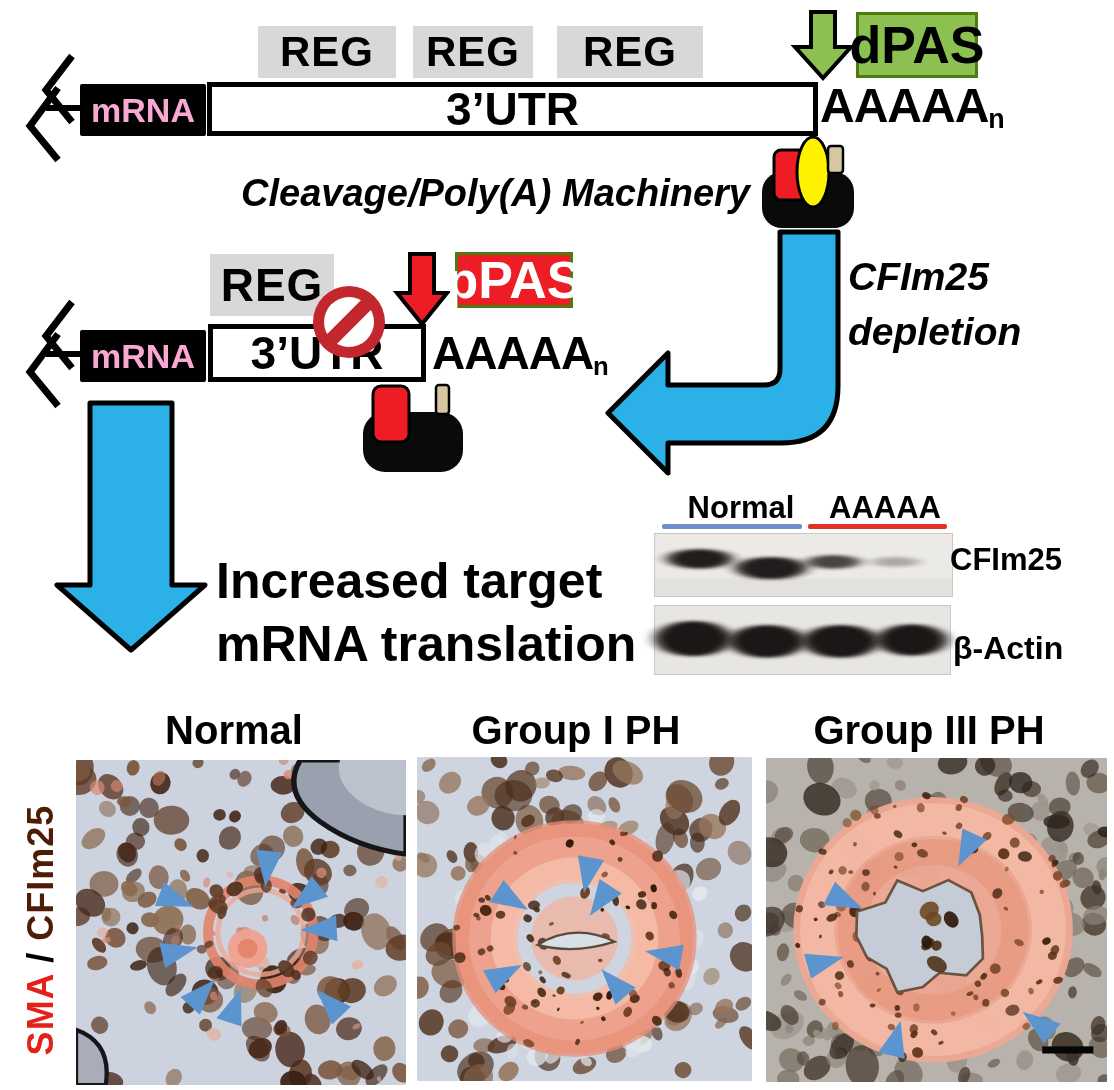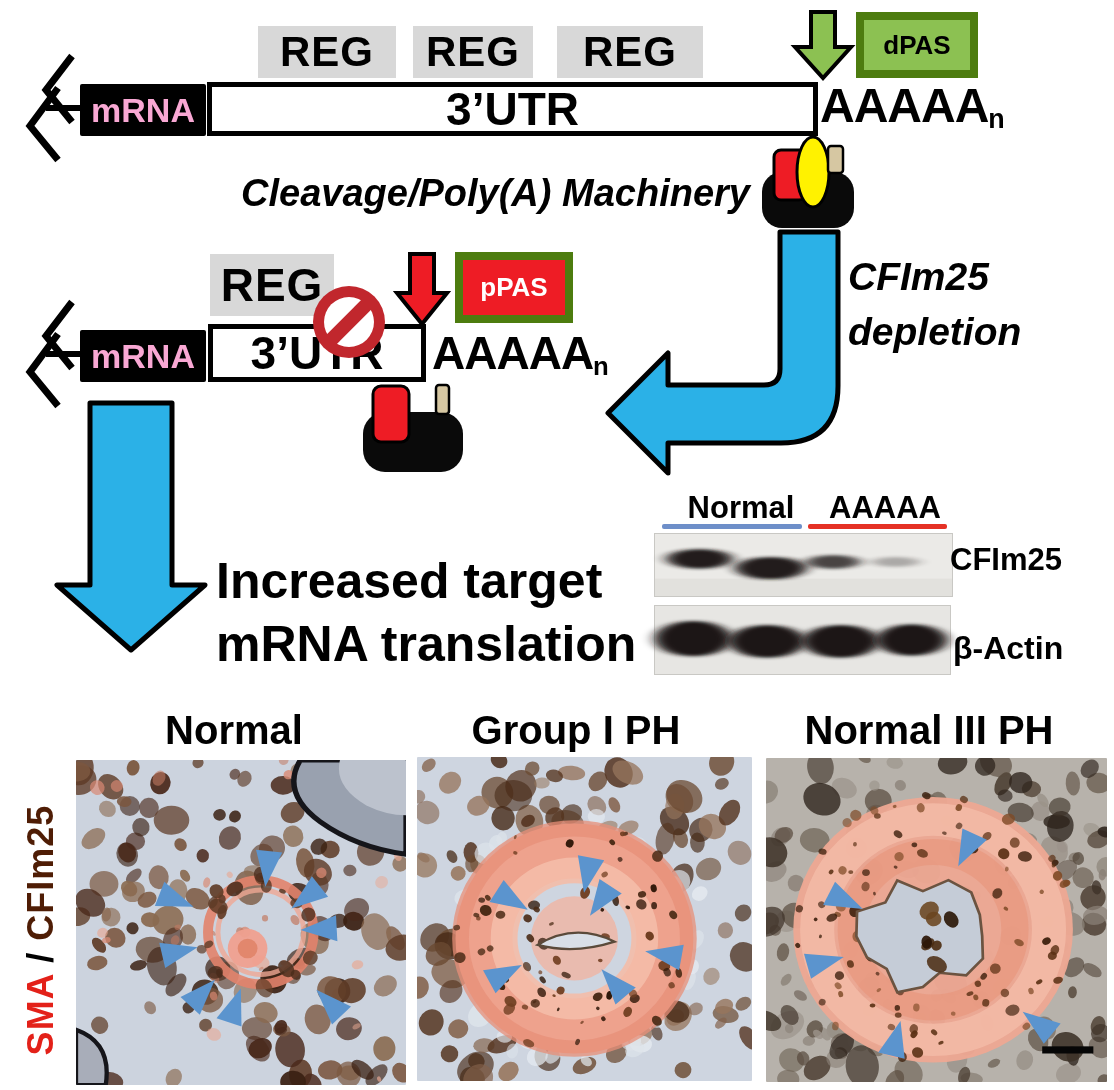--- a/index.html
+++ b/index.html
@@ -3,21 +3,21 @@
 <meta charset="utf-8">
 <style>
   html,body{margin:0;padding:0;background:#fff;}
   #stage{position:relative;width:1114px;height:1090px;background:#ffffff;overflow:hidden;
          font-family:"Liberation Sans",sans-serif;color:#000;}
   .abs{position:absolute;}
   .box{display:flex;align-items:center;justify-content:center;box-sizing:border-box;}
   .reg{background:#D8D8D8;font-weight:700;font-size:42px;letter-spacing:1px;}
   .blackbox{background:#000;color:#f9a8d4;font-weight:700;border-radius:2px;}
   .utrbox{background:#fff;border:5px solid #000;font-weight:700;}
-  .pasbox{border:8px solid #4d7c0f;font-weight:700;font-size:26px;}
+  .pasbox{border:3px solid #4d7c0f;font-weight:700;font-size:52px;}
   .polya{font-weight:700;font-size:48px;letter-spacing:-1px;white-space:nowrap;}
   .polya sub{font-size:0.56em;vertical-align:-6px;}
   .caption{font-weight:700;font-style:italic;font-size:38px;white-space:nowrap;}
   .bigtext{font-weight:700;font-size:50px;line-height:1.26;white-space:nowrap;margin-top:28px;}
   .wb-group{font-weight:700;font-size:31px;text-align:center;}
   .wb-underline{height:5px;border-radius:2px;}
   .wb-rowlabel{font-weight:700;font-size:31px;white-space:nowrap;}
   .blotsvg{border:1px solid #C9C8C4;display:block;}
   .htitle{font-weight:700;font-size:40px;text-align:center;white-space:nowrap;}
   .vlabel{font-weight:700;font-size:36px;text-align:center;white-space:nowrap;
@@ -85,21 +85,21 @@
   </div>
 
   <div class="abs box reg" style="left: 210px; top: 254px; width: 124px; height: 62px; font-size: 46px; background: rgb(216, 216, 216);">
     <span>REG</span>
     </div>
 
   <svg class="abs" style="left:394px;top:251px" width="56" height="76" viewBox="0 0 56 76">
     <polygon points="16,3 40,3 40,42 53,42 28,73 3,42 16,42" fill="#EE1C25" stroke="#000" stroke-width="4"></polygon>
   </svg>
 
-  <div class="abs box pasbox" style="left: 455px; top: 252px; width: 118px; height: 71px; color: rgb(255, 255, 255); background: rgb(238, 28, 37);">
+  <div class="abs box pasbox" style="left: 455px; top: 252px; width: 118px; height: 56px; color: rgb(255, 255, 255); background: rgb(238, 28, 37);">
     <span>pPAS</span>
   </div>
 
   <svg class="abs" style="left:12px;top:298px" width="72" height="112" viewBox="0 0 72 112">
     <path d="M 60 4 L 34 38 L 60 70" fill="none" stroke="#000" stroke-width="7"></path>
     <path d="M 46 36 L 18 74 L 46 108" fill="none" stroke="#000" stroke-width="7"></path>
     <path d="M 34 56 L 72 56" fill="none" stroke="#000" stroke-width="6"></path>
   </svg>
 
   <div class="abs box blackbox" style="left:80px;top:330px;width:126px;height:52px;font-size:34px">
@@ -164,21 +164,21 @@
     <rect x="0" y="0" width="100" height="100" fill="#E7E6E3"></rect>
   <ellipse cx="13" cy="48" rx="13" ry="26" fill="#1A1816" opacity="1" filter="url(#bl1)"></ellipse>
       <ellipse cx="38" cy="52" rx="13" ry="24" fill="#1A1816" opacity="1" filter="url(#bl1)"></ellipse>
       <ellipse cx="63" cy="52" rx="13" ry="24" fill="#1A1816" opacity="1" filter="url(#bl1)"></ellipse>
       <ellipse cx="87" cy="50" rx="12" ry="23" fill="#1A1816" opacity="1" filter="url(#bl1)"></ellipse>
     </svg>
   <div class="abs wb-rowlabel" style="left:953px;top:630px;font-size:32px">β-Actin</div>
 
   <div class="abs htitle" style="left:134px;top:708px;width:200px">Normal</div>
   <div class="abs htitle" style="left:446px;top:708px;width:260px">Group I PH</div>
-  <div class="abs htitle" style="left:789px;top:708px;width:280px">Normal III PH</div>
+  <div class="abs htitle" style="left:789px;top:708px;width:280px">Group III PH</div>
 
   <div class="abs vlabel" style="left:-108px;top:908px;width:300px;height:44px">
     <span style="color: rgb(227, 33, 25);">SMA</span><span> / </span><span style="color: rgb(79, 29, 5);">CFIm25</span>
   </div>
 
   <svg class="abs panel-svg" style="left:76px;top:760px" width="330" height="325" viewBox="0 0 100 100" preserveAspectRatio="none">
       <rect x="0" y="0" width="100" height="100" fill="#CCD3DE"></rect>
       <ellipse cx="1.1704753153026104" cy="6.195825757458806" rx="4.53072289833799" ry="5.025581884939314" fill="#5E3B26" opacity="0.78" transform="rotate(73 1.2 6.2)"></ellipse>
       <ellipse cx="46.62326325196773" cy="23.992518591694534" rx="3.259976811846718" ry="3.6963497183822445" fill="#49281A" opacity="0.69" transform="rotate(28 46.6 24.0)"></ellipse>
       <ellipse cx="76.40898865647614" cy="51.840254571288824" rx="2.1914117803331465" ry="1.8503555162109562" fill="#7B573F" opacity="0.70" transform="rotate(96 76.4 51.8)"></ellipse>

